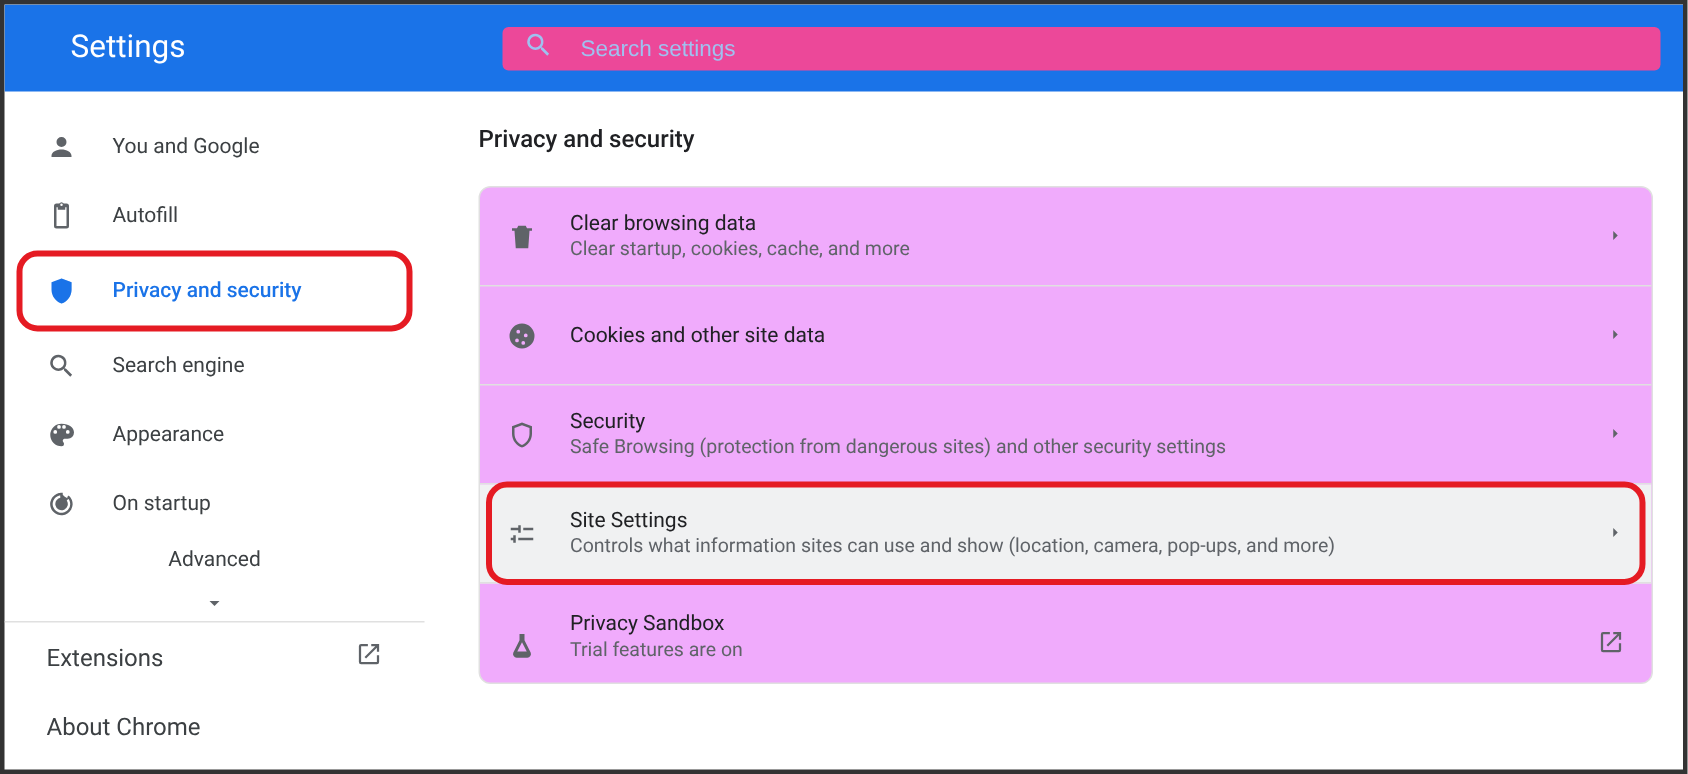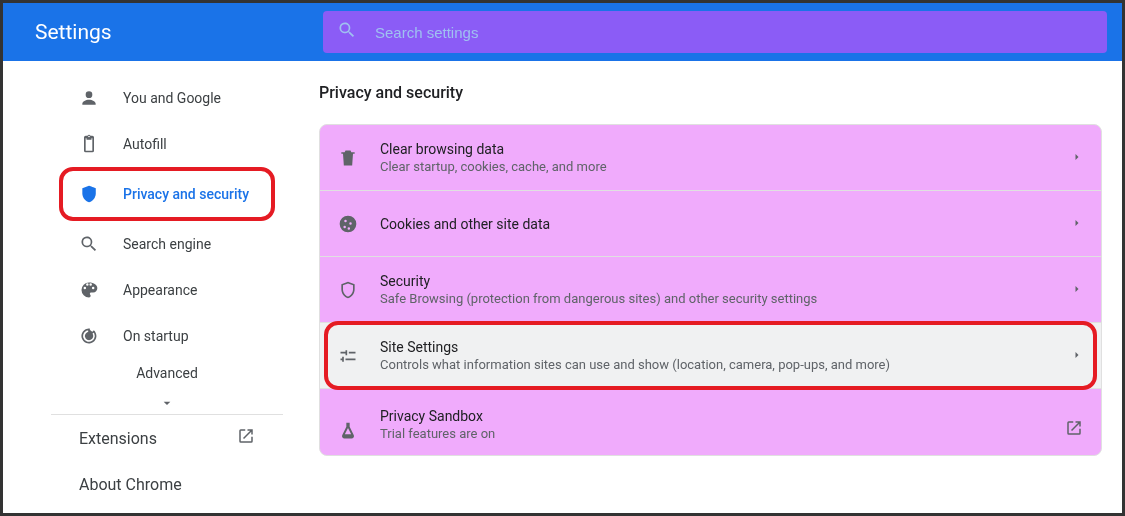--- a/index.html
+++ b/index.html
@@ -9,31 +9,31 @@
       width: 1125px;
       height: 516px;
       border: 3px solid #333;
       overflow: hidden;
     }
     .header {
       background: #1a73e8;
       height: 58px;
       display: flex;
       align-items: center;
-      padding-left: 32px;
+      padding-left: 44px;
     }
     .header-title {
       color: #fff;
       font-size: 21px;
       font-weight: 400;
       width: 288px;
     }
     .search-container {
-      background: #8b5cf6;
-      height: 42px;
+      background: #ec4899;
+      height: 29px;
       display: flex;
       align-items: center;
       flex: 1;
       margin-right: 15px;
       border-radius: 4px;
       padding: 0 14px;
     }
     .search-container svg {
       width: 20px;
       height: 20px;
@@ -50,21 +50,20 @@
     }
     .search-input::placeholder { color: #9fc1f0; }
 
     .main-area {
       display: flex;
       height: calc(100% - 58px);
     }
     .sidebar {
       width: 280px;
       padding-top: 14px;
-      padding-left: 48px;
     }
     .sidebar-item {
       display: flex;
       align-items: center;
       height: 46px;
       padding-left: 28px;
       cursor: pointer;
       font-size: 14px;
       color: #3c4043;
     }

